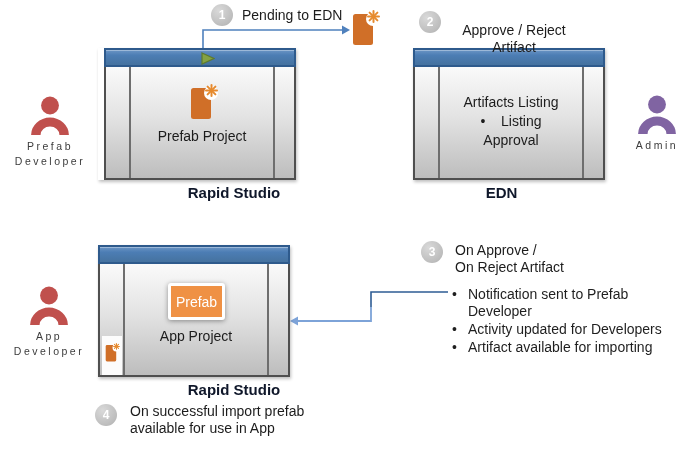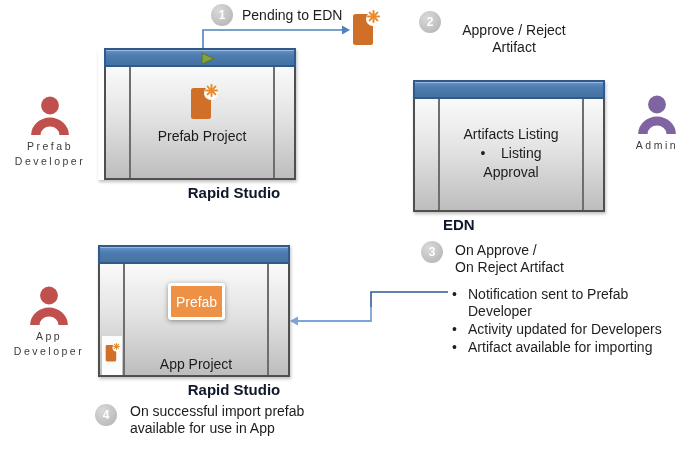--- a/index.html
+++ b/index.html
@@ -110,52 +110,52 @@
             <line x1="18" y1="6.5" x2="29" y2="6.5"></line>
           <line x1="19.6" y1="2.6" x2="27.4" y2="10.4"></line>
             <line x1="27.4" y1="2.6" x2="19.6" y2="10.4"></line>
         </g>
       </svg>
       <div class="proj-label" style="top:61px;">Prefab Project</div>
     </div>
     <div class="win-caption" style="left:61px;width:150px;text-align:center;">Rapid Studio</div>
   </div>
 
-  <div class="win" style="left:413px;top:48px;margin-top:32px;">
+  <div class="win" style="left:413px;top:48px;">
     <div class="win-titlebar"></div>
     <div class="win-body">
       <div class="win-divider d1"></div>
       <div class="win-divider d2"></div>
       <div class="edn-lines">
         <div>Artifacts Listing</div>
         <div class="pre">•    Listing</div>
         <div>Approval</div>
       </div>
     </div>
-    <div class="win-caption" style="left:30px;width:149px;text-align:left;">EDN</div>
+    <div class="win-caption" style="left:14px;width:149px;text-align:center;">EDN</div>
   </div>
 
   <div class="win" style="left:98px;top:245px;">
     <div class="win-titlebar"></div>
     <div class="win-body">
       <div class="side-patch"></div>
       <div class="win-divider d1"></div>
       <div class="win-divider d2"></div>
       <svg class="doc-svg" style="position:absolute;left:4px;top:79px;width:16px;height:20px;" viewBox="0 0 30 38">
         <rect x="3" y="4" width="20" height="31" rx="2.5" style="fill:var(--orange-doc)"></rect>
         <circle cx="23" cy="9" r="7" fill="#ffffff"></circle>
         <g style="stroke:var(--orange-star)" stroke-width="2" stroke-linecap="round">
           <line x1="23.5" y1="1" x2="23.5" y2="12"></line>
             <line x1="18" y1="6.5" x2="29" y2="6.5"></line>
           <line x1="19.6" y1="2.6" x2="27.4" y2="10.4"></line>
             <line x1="27.4" y1="2.6" x2="19.6" y2="10.4"></line>
         </g>
       </svg>
       <div class="badge">Prefab</div>
-      <div class="proj-label" style="top:64px;margin-top:28px;">App Project</div>
+      <div class="proj-label" style="top:64px;">App Project</div>
     </div>
     <div class="win-caption" style="left:61px;width:150px;text-align:center;">Rapid Studio</div>
   </div>
 
   <svg class="doc-svg" style="position:absolute;left:350px;top:10px;width:30px;height:38px;" viewBox="0 0 30 38">
     <rect x="3" y="4" width="20" height="31" rx="2.5" style="fill:var(--orange-doc)"></rect>
     <circle cx="23" cy="9" r="7" fill="#ffffff"></circle>
     <g style="stroke:var(--orange-star)" stroke-width="2" stroke-linecap="round">
       <line x1="23.5" y1="1" x2="23.5" y2="12"></line>
         <line x1="18" y1="6.5" x2="29" y2="6.5"></line>

